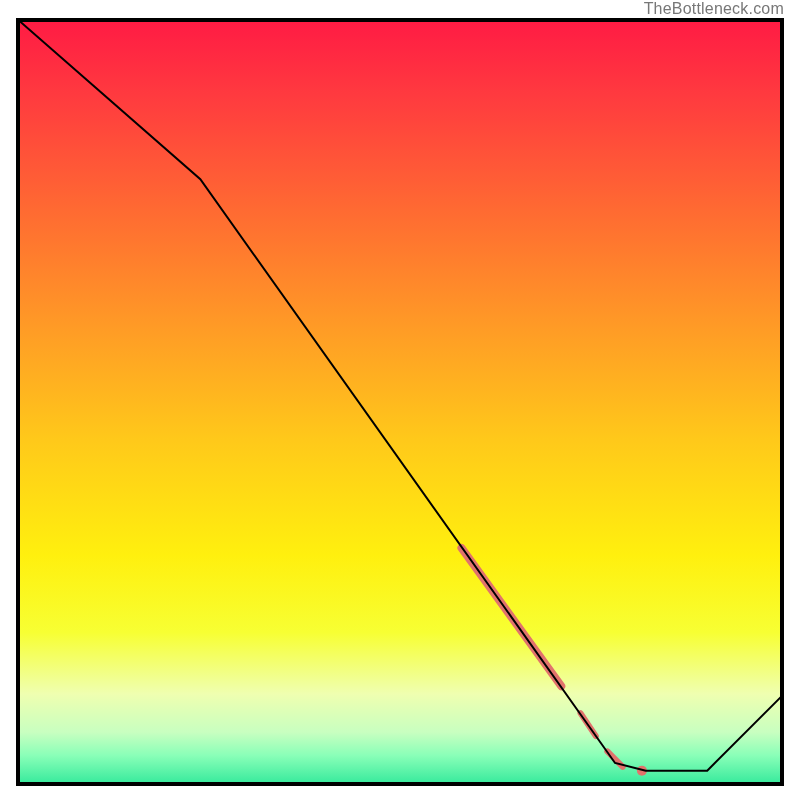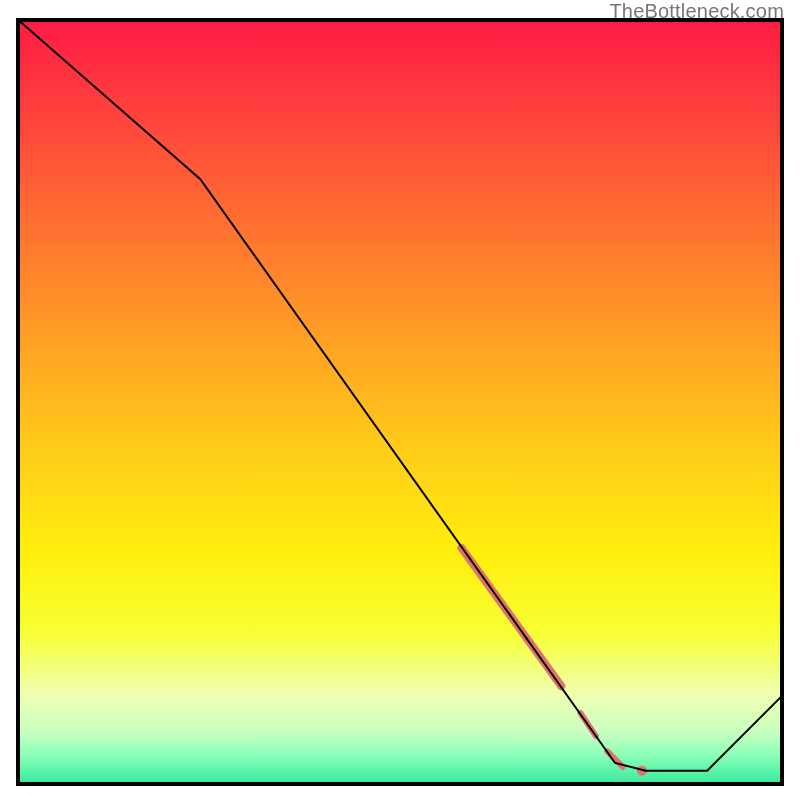--- a/index.html
+++ b/index.html
@@ -20,21 +20,21 @@
     left: 16px;
     top: 18px;
     width: 768px;
     height: 768px;
   }
   .watermark {
     position: absolute;
     top: 0px;
     right: 16px;
     font-family: Arial, Helvetica, sans-serif;
-    font-size: 20px;
+    font-size: 16px;
     color: #777777;
     letter-spacing: 0.2px;
   }
   svg {
     display: block;
   }
 </style>
 </head>
 <body>
 

